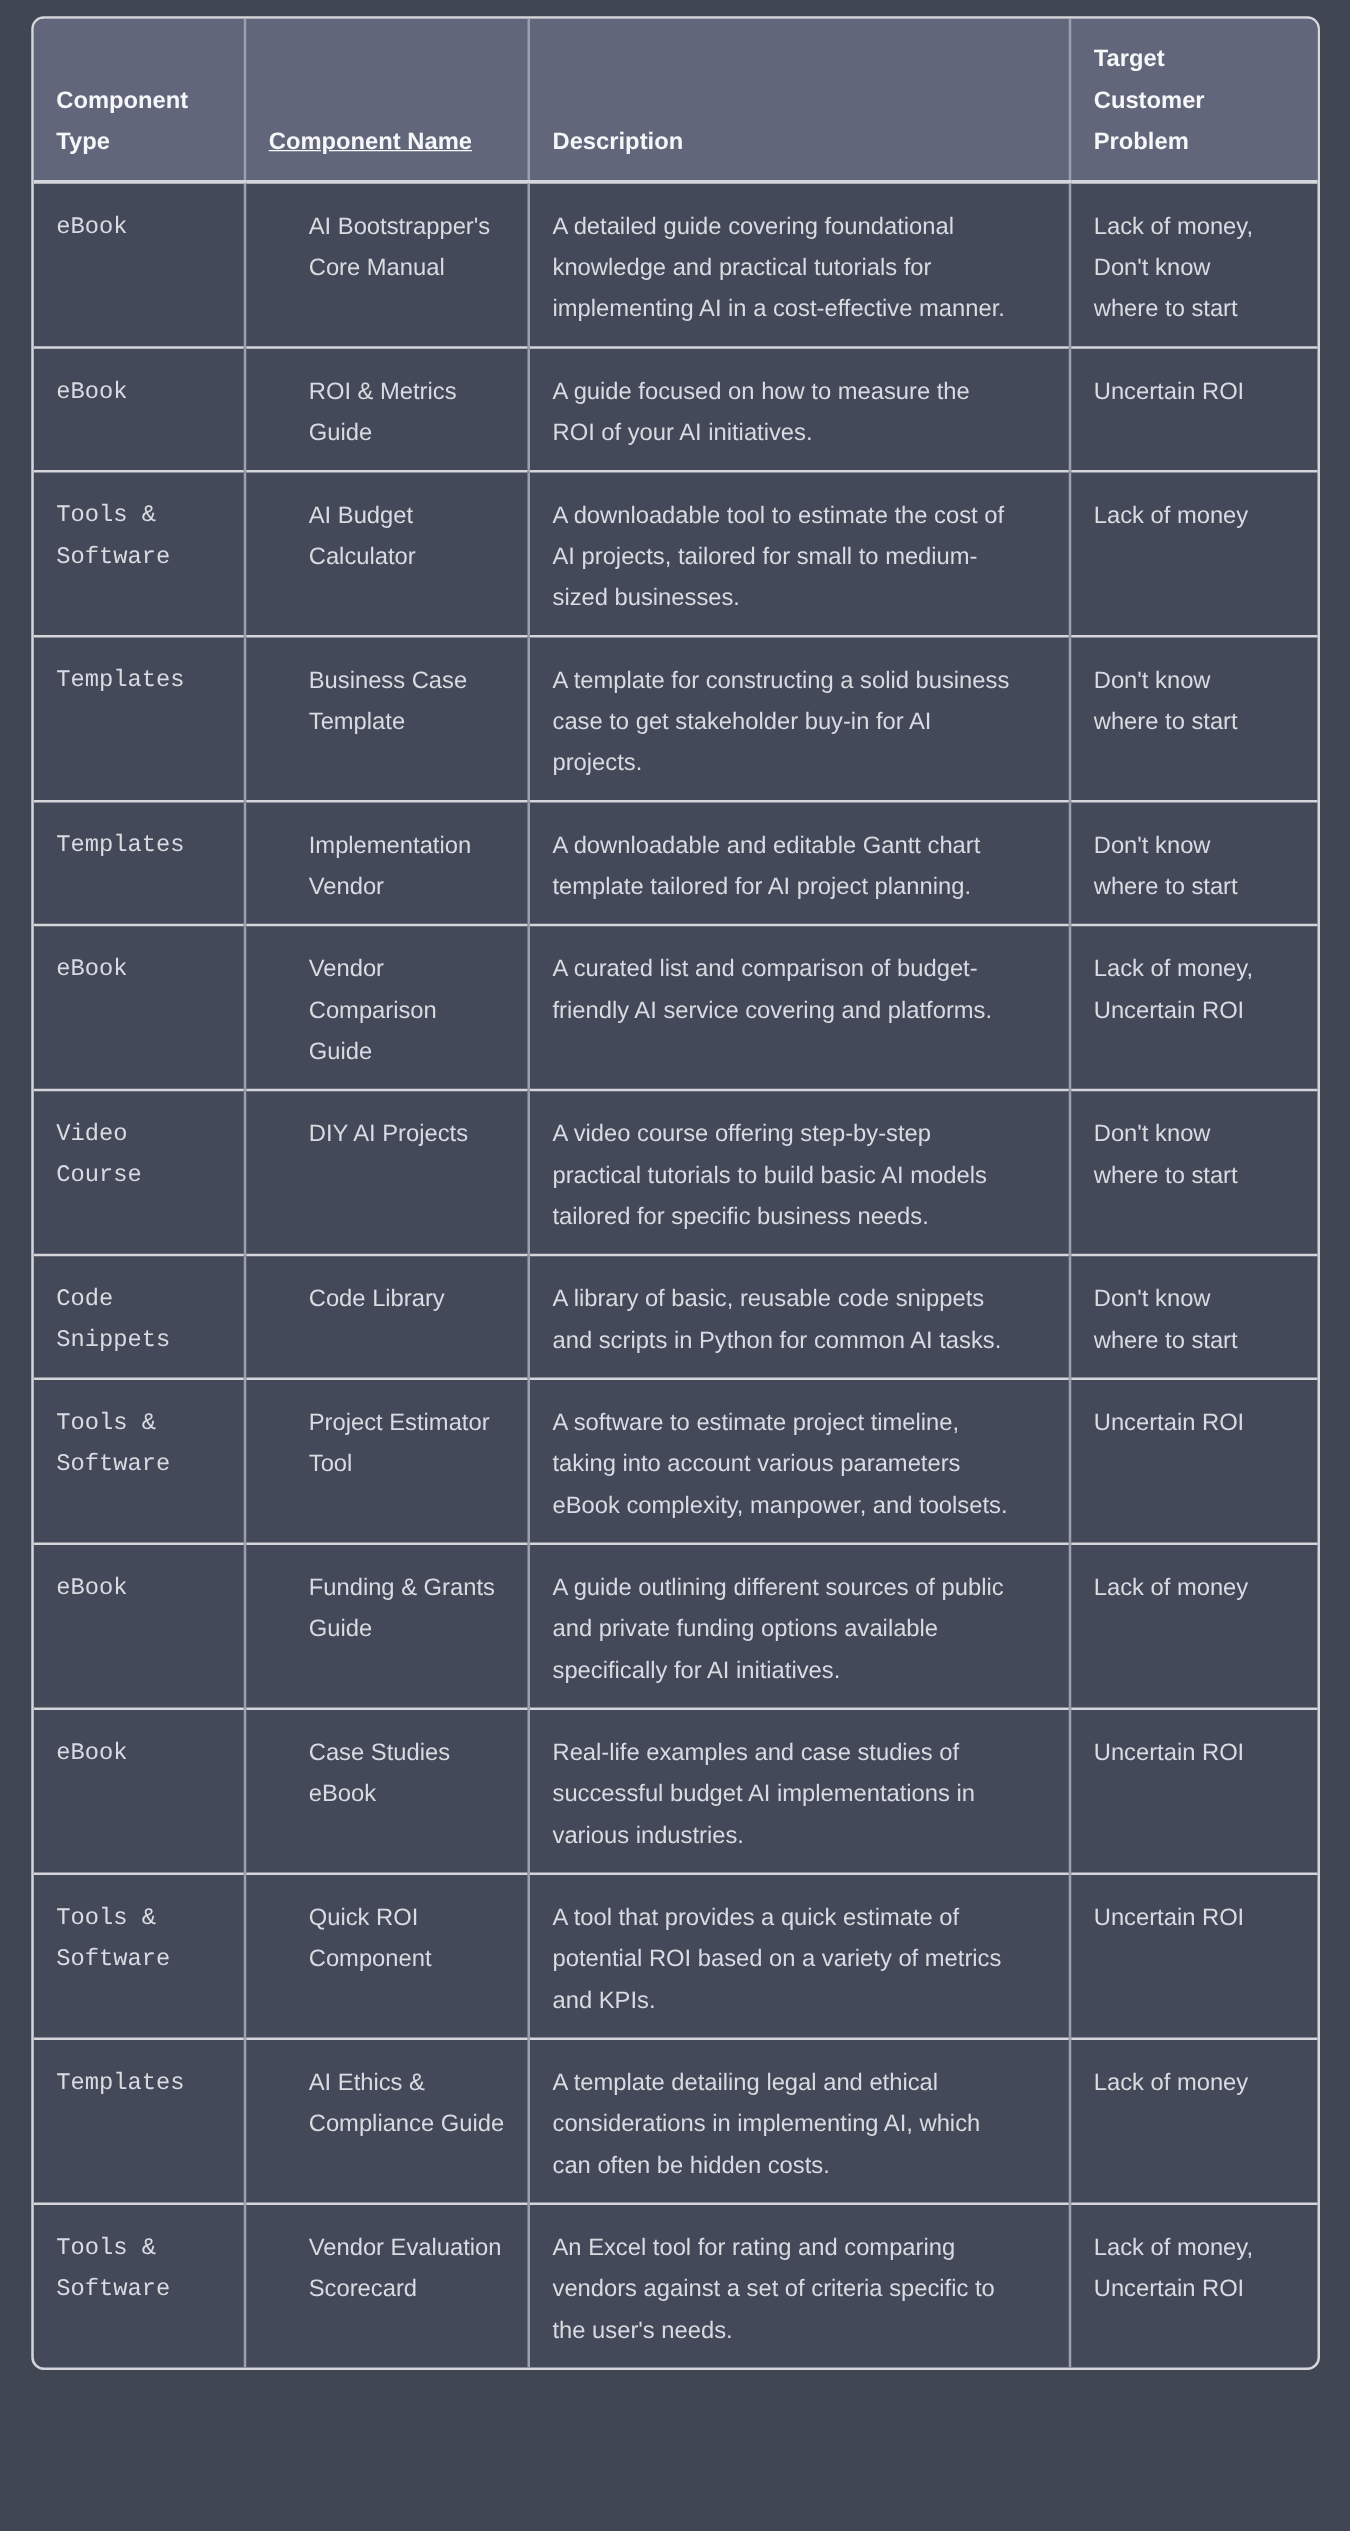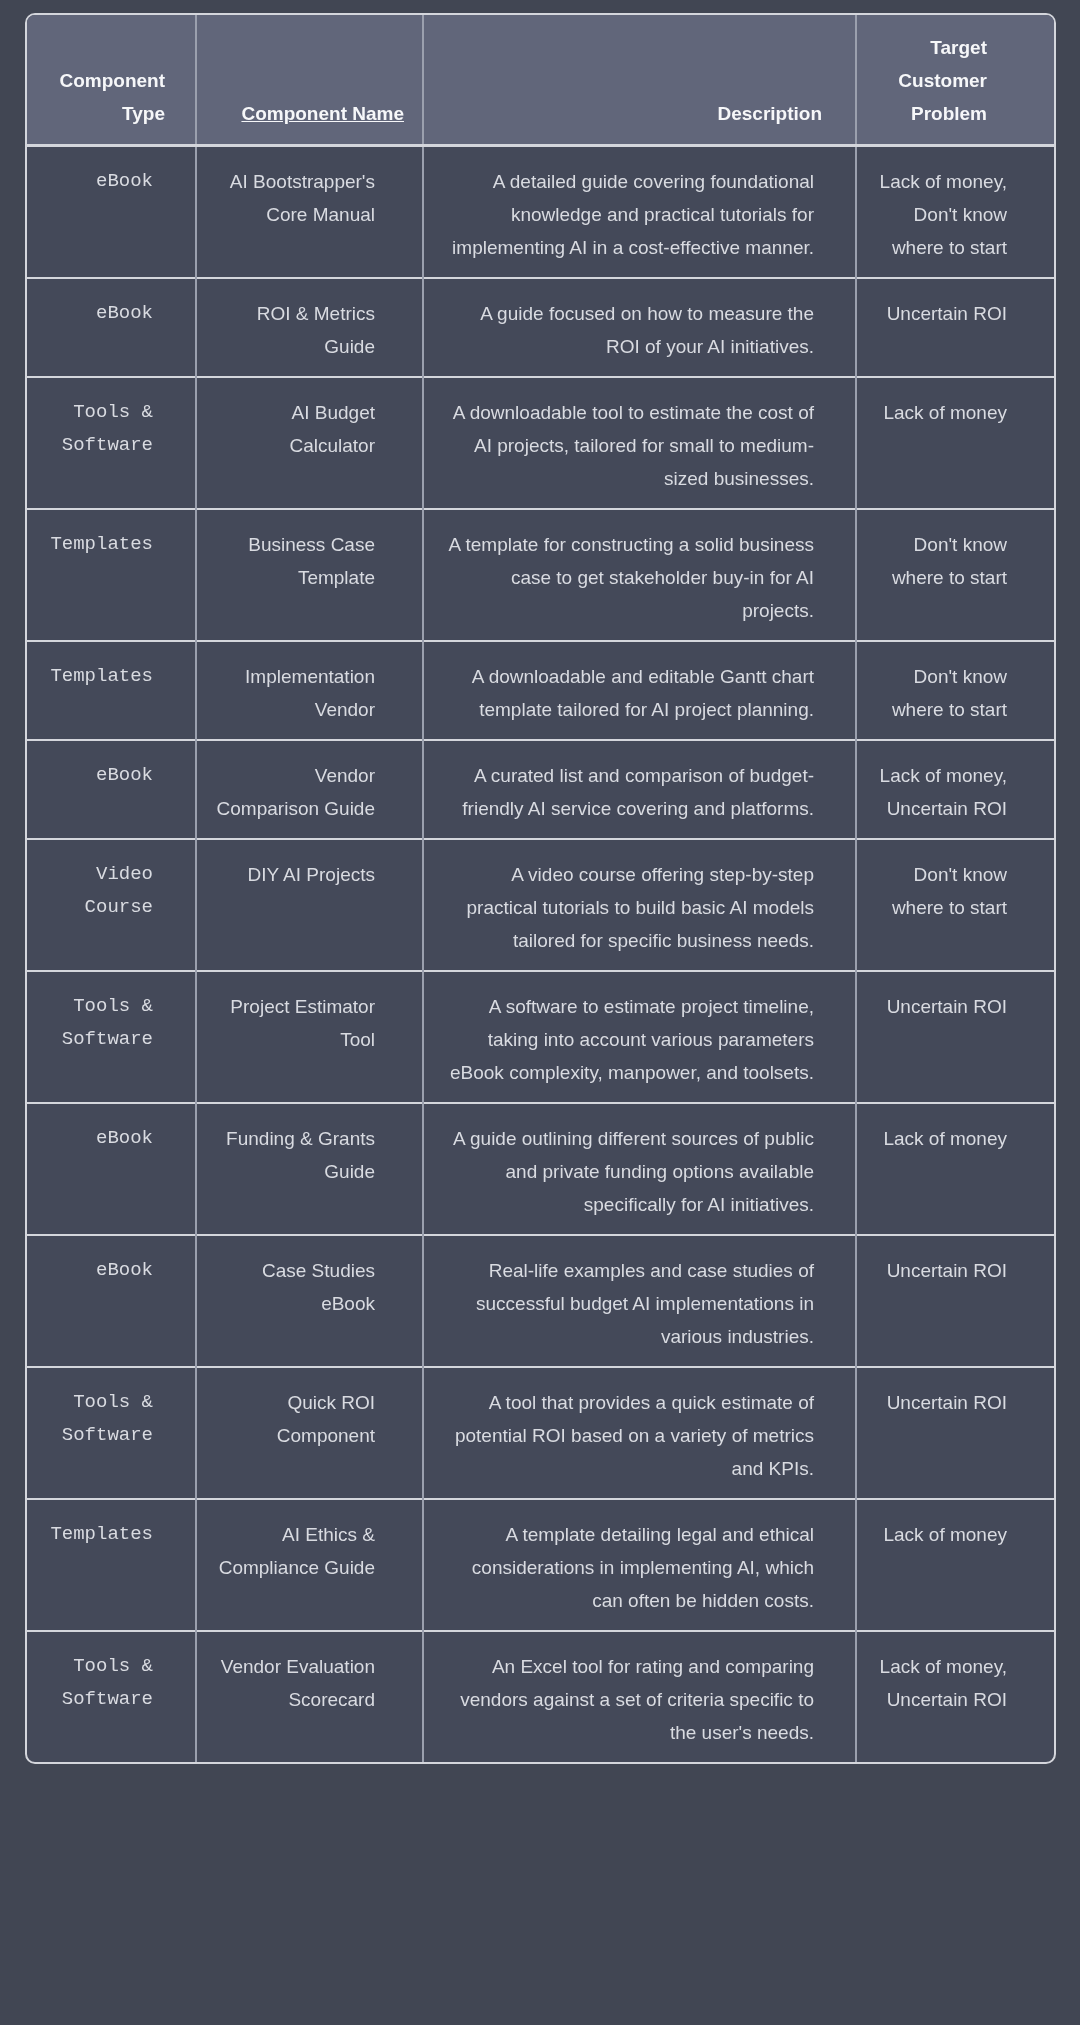--- a/index.html
+++ b/index.html
@@ -27,21 +27,21 @@
   table{
     width:100%;
     border-collapse:collapse;
     table-layout:fixed;
   }
   col.c-type{width:169px;}
   col.c-name{width:227px;}
   col.c-desc{width:433px;}
   col.c-problem{width:202px;}
   th,td{
-    text-align:right;
+    text-align:left;
     vertical-align:top;
     padding:18px 18px 13px 18px;
     font-size:19px;
     line-height:33px;
     color:var(--body-text);
     font-weight:normal;
   }
   thead th{
     background:var(--header-bg);
     color:var(--header-text);
@@ -58,21 +58,21 @@
   }
   tbody tr:first-child td{
     border-top-width:3px;
   }
   
   .h-type{max-width:120px;}
   .h-name{max-width:200px;text-decoration:underline;}
   .h-desc{max-width:380px;}
   .h-problem{max-width:112px;}
   .cell-type{max-width:108px;font-family:Liberation Mono, monospace;}
-  .cell-name{max-width:160px;}
+  .cell-name{max-width:160px;margin-left:32px;}
   .cell-description{max-width:372px;}
   .cell-problem{max-width:132px;}
 </style>
 </head>
 <body>
 
 <div class="table-wrap">
   <table>
     <colgroup>
       <col class="c-type">
@@ -190,20 +190,34 @@
           </td>
           <td>
             <div class="cell-description">A video course offering step-by-step practical tutorials to build basic AI models tailored for specific business needs.</div>
           </td>
           <td>
             <div class="cell-problem">Don't know where to start</div>
           </td>
         </tr>
         <tr>
           <td>
+            <div class="cell-type">Code Snippets</div>
+          </td>
+          <td>
+            <div class="cell-name">Code Library</div>
+          </td>
+          <td>
+            <div class="cell-description">A library of basic, reusable code snippets and scripts in Python for common AI tasks.</div>
+          </td>
+          <td>
+            <div class="cell-problem">Don't know where to start</div>
+          </td>
+        </tr>
+        <tr>
+          <td>
             <div class="cell-type">Tools &amp; Software</div>
           </td>
           <td>
             <div class="cell-name">Project Estimator Tool</div>
           </td>
           <td>
             <div class="cell-description">A software to estimate project timeline, taking into account various parameters eBook complexity, manpower, and toolsets.</div>
           </td>
           <td>
             <div class="cell-problem">Uncertain ROI</div>

